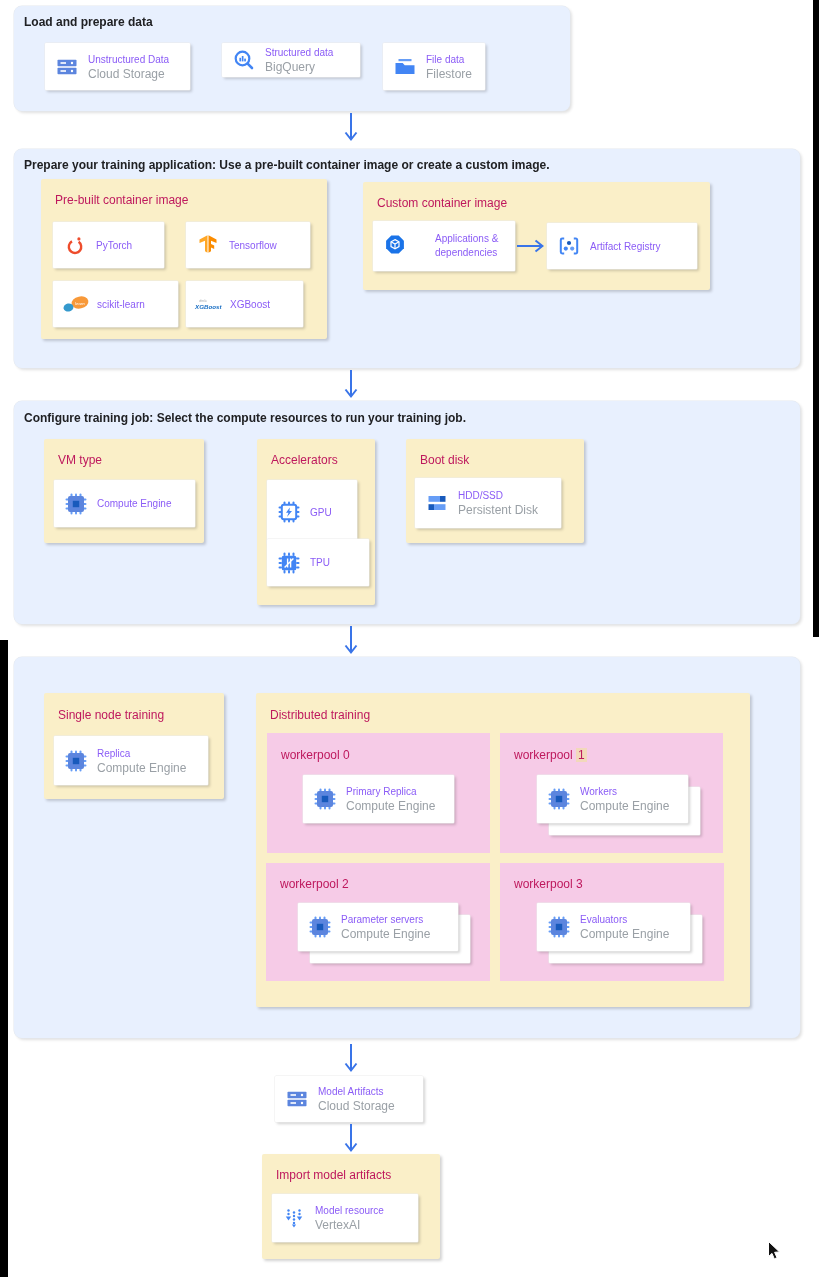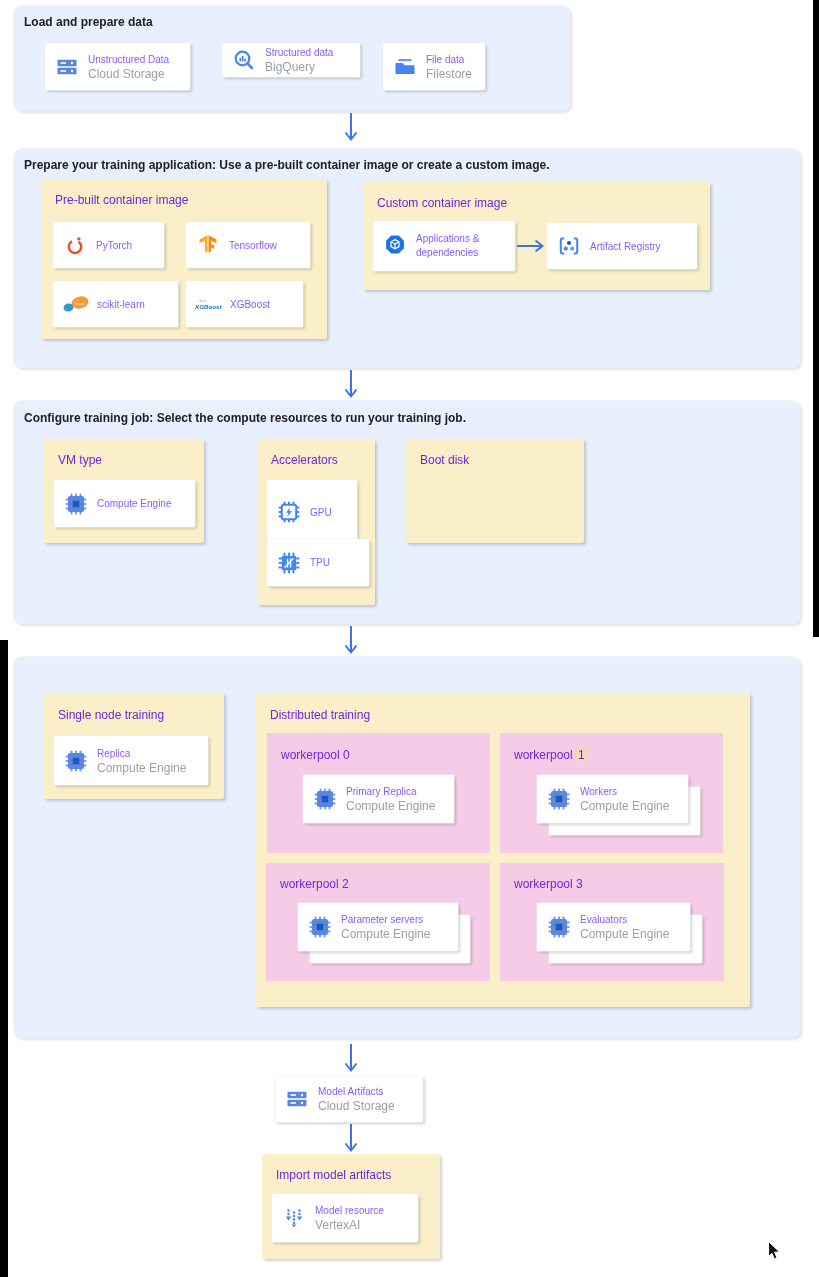--- a/index.html
+++ b/index.html
@@ -3,30 +3,30 @@
 <meta charset="utf-8">
 <style>
   html,body{margin:0;padding:0;background:#fff;}
   #root{position:relative;width:819px;height:1277px;background:#fff;overflow:hidden;
         font-family:"Liberation Sans", sans-serif;}
   .panel{position:absolute;background:#E8F0FE;border-radius:8px;
          box-shadow:0 0 0 0.5px #e4e8ee, 2px 2px 3px rgba(0,0,0,.12);}
   .ptitle{position:absolute;font-size:12px;font-weight:bold;color:#202124;white-space:nowrap;}
   .ybox{position:absolute;background:#FAEFC8;border-radius:2px;
         box-shadow:2px 2px 3px rgba(0,0,0,.18);}
-  .blabel{position:absolute;font-size:12px;color:#6d28d9;white-space:nowrap;}
+  .blabel{position:absolute;font-size:12px;color:#be185d;white-space:nowrap;}
   .pbox{position:absolute;background:#F6CBE7;}
   .card{position:absolute;background:#fff;border-radius:1px;
         box-shadow:0 0 0 0.5px #ececec, 2px 2px 3px rgba(0,0,0,.18);
         display:flex;align-items:center;gap:9px;padding:0 10px;box-sizing:border-box;}
   .ghost{position:absolute;background:#fff;border-radius:1px;
         box-shadow:0 0 0 0.5px #ececec, 2px 2px 3px rgba(0,0,0,.18);}
   .txt{display:flex;flex-direction:column;justify-content:center;}
   .t{font-size:10px;color:#8b5cf6;white-space:nowrap;line-height:15px;}
-  .t.wrap{white-space:normal;line-height:14px;max-width:94px;}
+  .t.wrap{white-space:normal;line-height:14px;max-width:94px;margin-left:19px;}
   .s{font-size:12px;color:#9AA0A6;white-space:nowrap;line-height:15px;}
   .hl{background:#F2D8BB;padding:0 2px;}
   .ic{width:24px;height:24px;flex:0 0 auto;}
   .ic30{width:30px;height:24px;flex:0 0 auto;}
   .bar{position:absolute;background:#000;}
   .arrow{position:absolute;}
 </style>
 </head>
 <body>
 
@@ -300,20 +300,29 @@
     <svg class="ic">
         <use href="#ic-tpu"></use>
       </svg>
     <div class="txt">
         <div class="t">TPU</div>
       </div>
   </div>
 
   <div class="ybox" style="left:406px;top:439px;width:178px;height:104px"></div>
   <div class="blabel" style="left:420px;top:453px">Boot disk</div>
+  <div class="card" style="left:415px;top:478px;width:146px;height:50px">
+    <svg class="ic">
+        <use href="#ic-disk"></use>
+      </svg>
+    <div class="txt">
+      <div class="t">HDD/SSD</div>
+      <div class="s">Persistent Disk</div>
+    </div>
+  </div>
 
   <svg class="arrow" style="left:343px;top:626px" width="16" height="29">
       <use href="#ic-arrow-down"></use>
     </svg>
 
   <div class="panel" style="left:14px;top:657px;width:786px;height:381px"></div>
 
   <div class="ybox" style="left:44px;top:693px;width:180px;height:106px"></div>
   <div class="blabel" style="left:58px;top:708px">Single node training</div>
   <div class="card" style="left:54px;top:736px;width:154px;height:49px">

